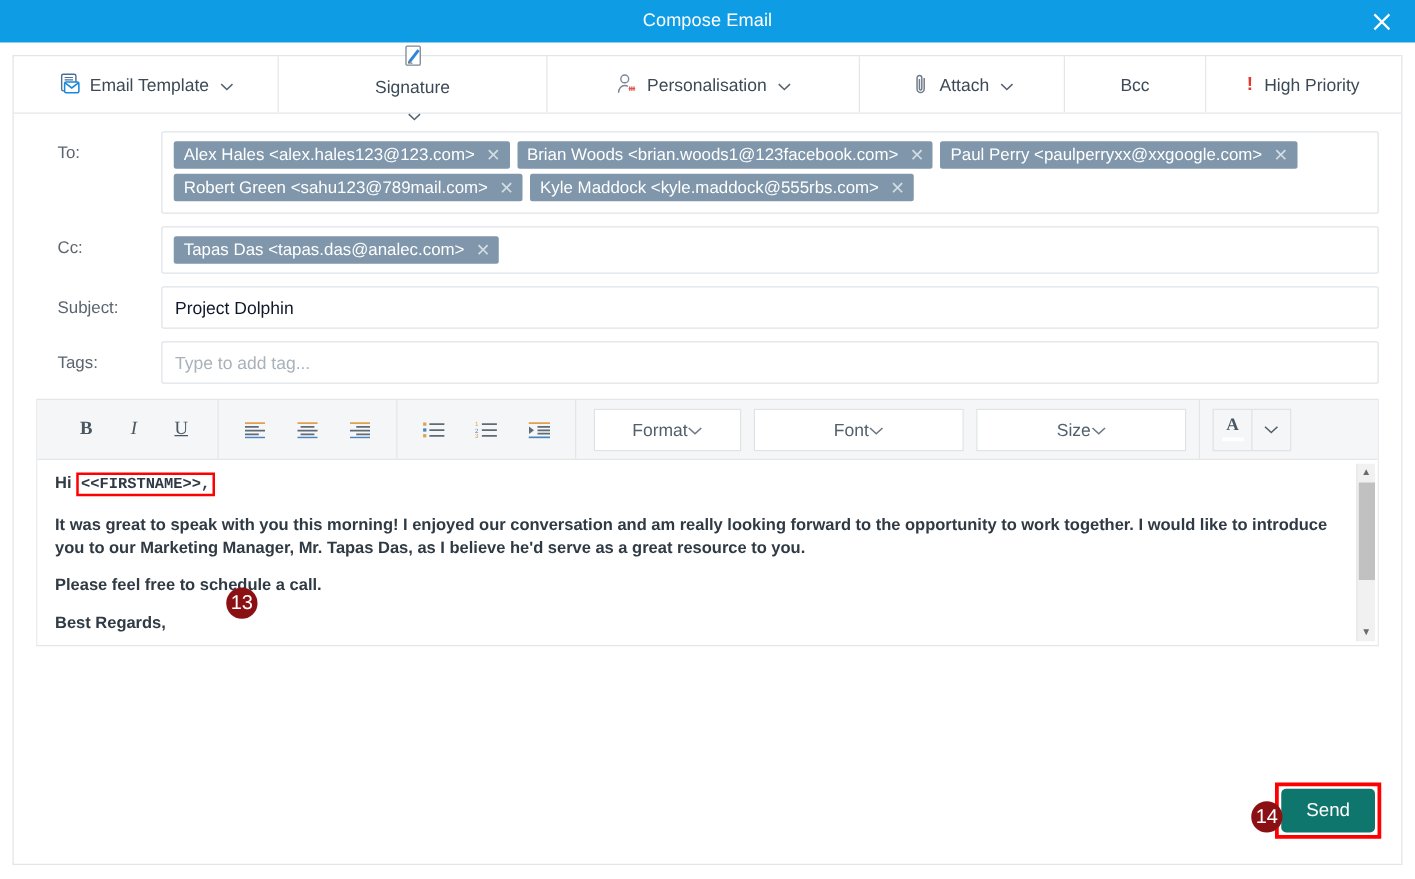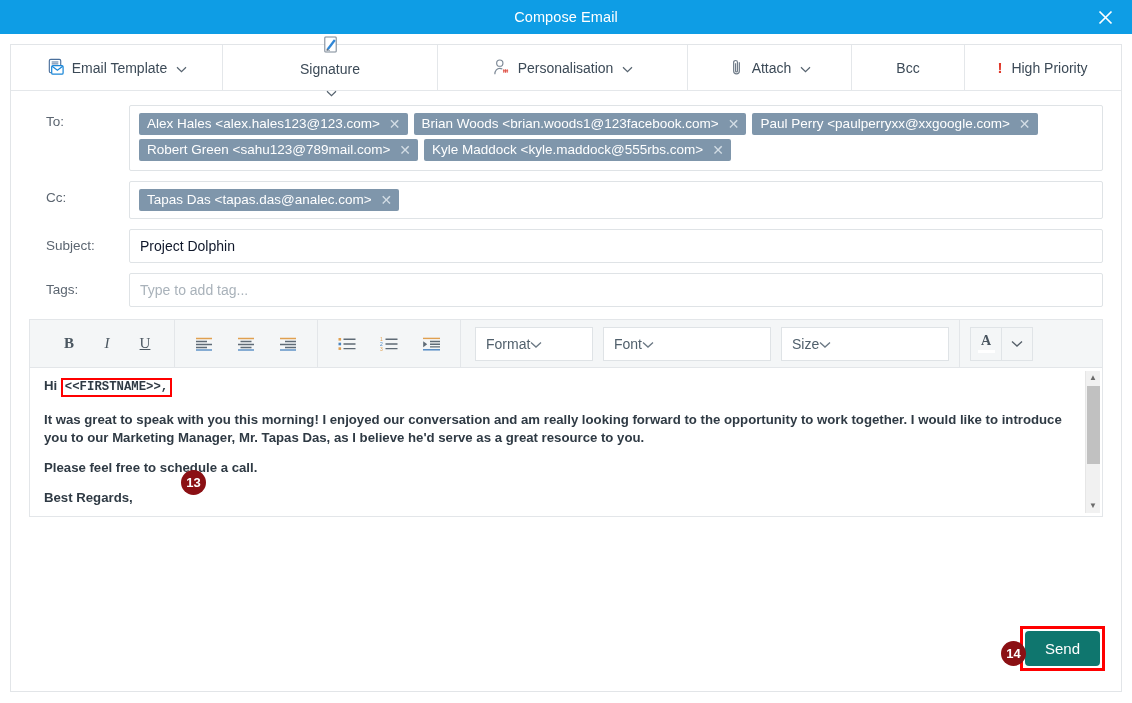--- a/index.html
+++ b/index.html
@@ -107,21 +107,21 @@
   .ebtn.it { font-style: italic; font-family: "Liberation Serif", serif; font-size:15px;}
   .ebtn.un { text-decoration: underline; font-family: "Liberation Serif", serif; font-size:15px;}
   .egroup.g1 { padding: 0 14px 0 24px; gap: 8px; }
   .egroup.g2 { padding: 0 14px; gap: 12px; }
   .egroup.g3 { padding: 0 14px; gap: 12px; }
   .egroup.g4 { padding: 0 10px 0 14px; gap: 10px; border-right: 1px solid #e3e6e9;}
   .egroup.g5 { padding: 0 10px; border-right: none; }
 
   .sel {
     background: #fff; border: 1px solid #dfe3e6; height: 34px;
-    display: flex; align-items: center; justify-content: flex-start;
+    display: flex; align-items: center; justify-content: center;
     font-size: 14px; color: #51606c; padding: 0 10px; cursor: pointer;
   }
   .sel-format { width: 118px; }
   .sel-font { width: 168px; }
   .sel-size { width: 168px; }
 
   .colorbtn {
     display: flex; align-items: stretch; border: 1px solid #e0e4e7;
     background: #f4f6f7; height: 34px;
   }
@@ -175,21 +175,21 @@
   .send-wrap { border: 3px solid #ff0000; padding: 2px; }
   .send-btn {
     background: #0f766e; color: #fff; border: none; border-radius: 4px;
     font-size: 15px; font-family: "Liberation Sans", sans-serif;
     padding: 9px 20px; cursor: pointer;
   }
 
   
   .badge {
     width: 25px; height: 25px; border-radius: 50%;
-    background: #8b1014; color: #fff; font-size: 13px; font-weight: bold;
+    background: #8b1014; color: #fff; font-size: 16px; font-weight: normal;
     display: flex; align-items: center; justify-content: center;
     font-family: "Liberation Sans", sans-serif;
   }
   .badge-13 { position: absolute; left: 181px; top: 470px; }
   .badge-14 { position: absolute; left: 1001px; top: 641px; }
 </style>
 </head>
 <body>
 
 <div class="window">

